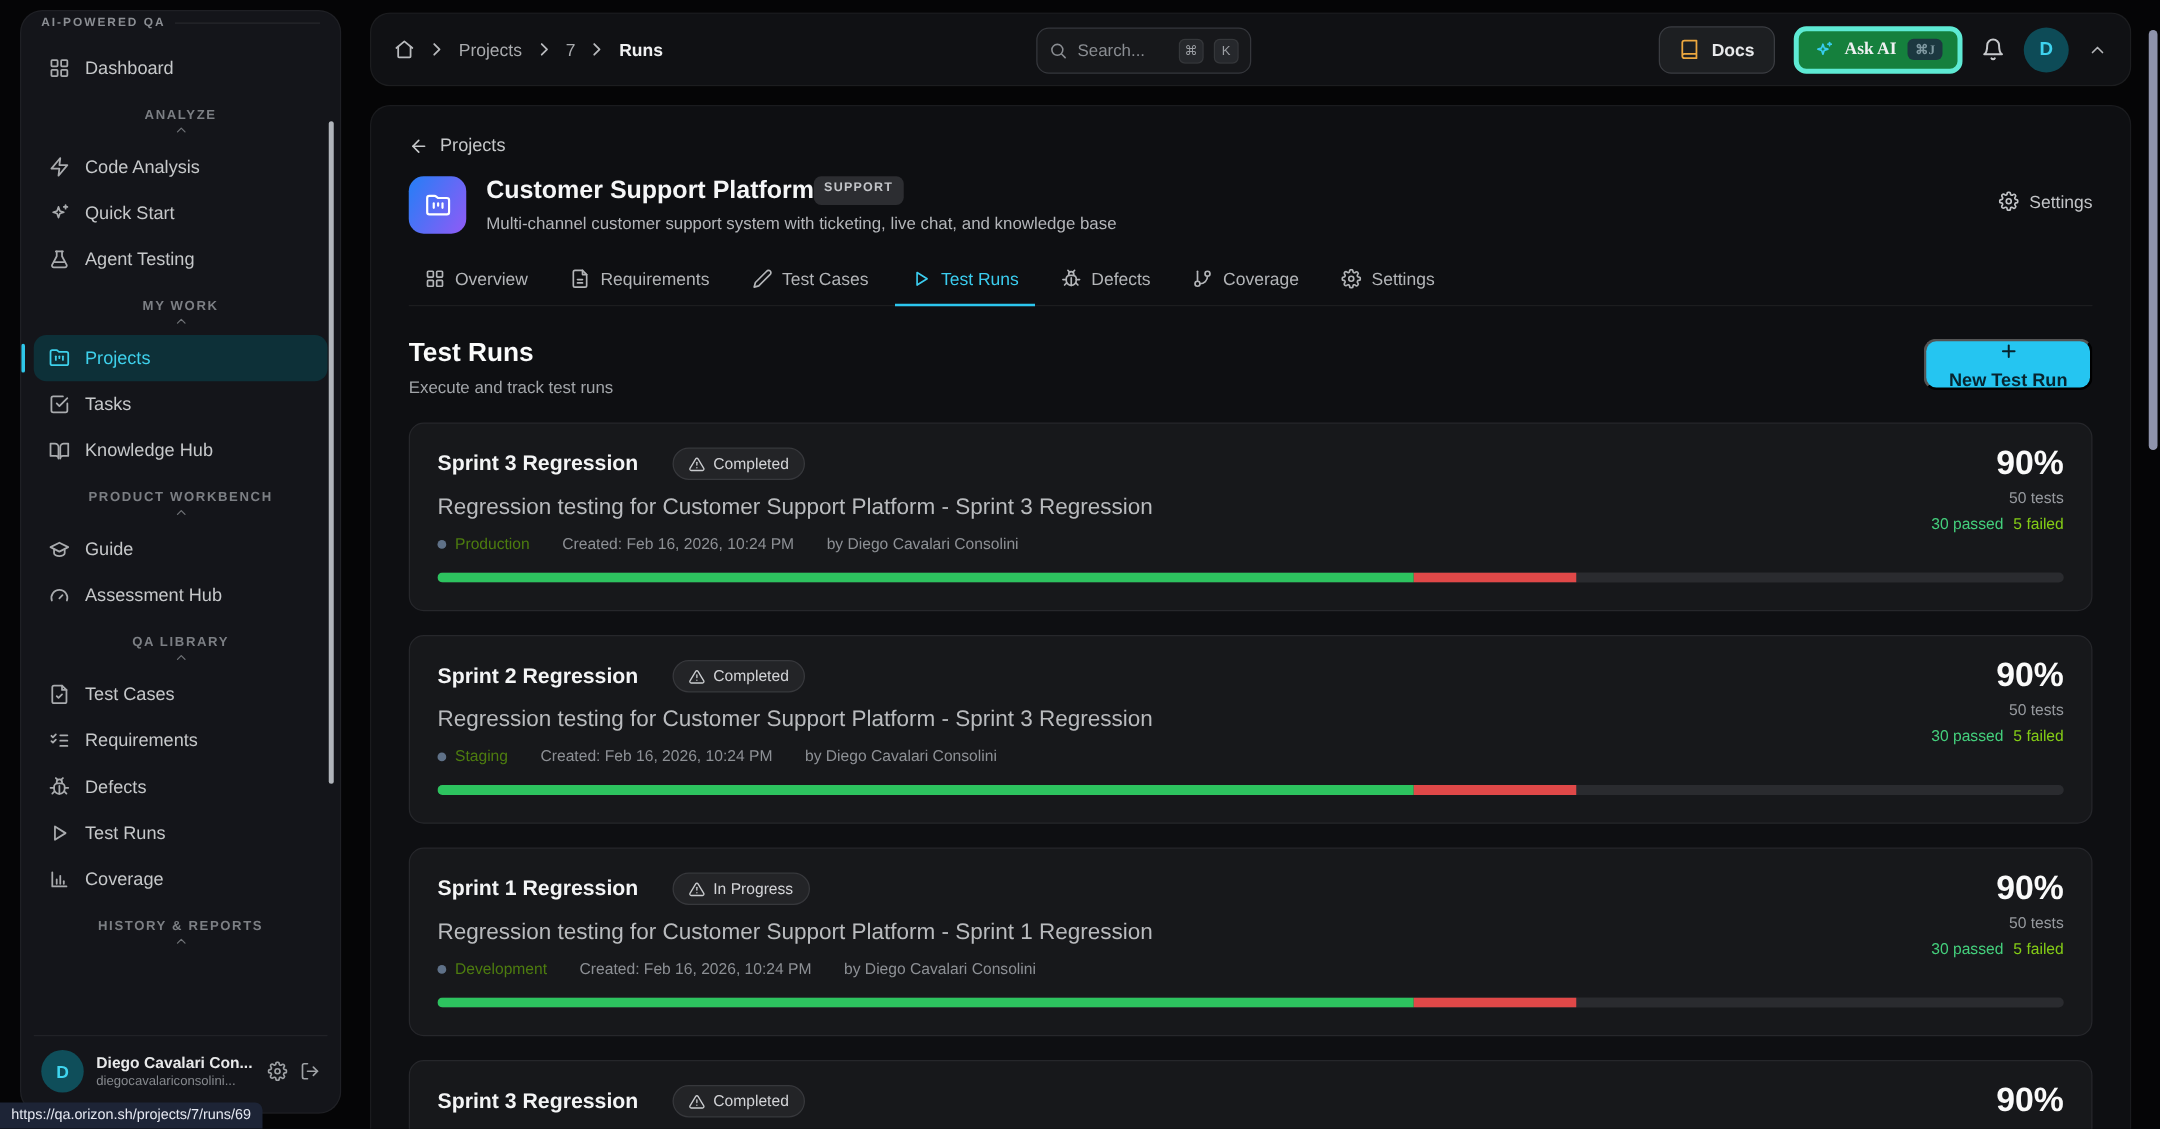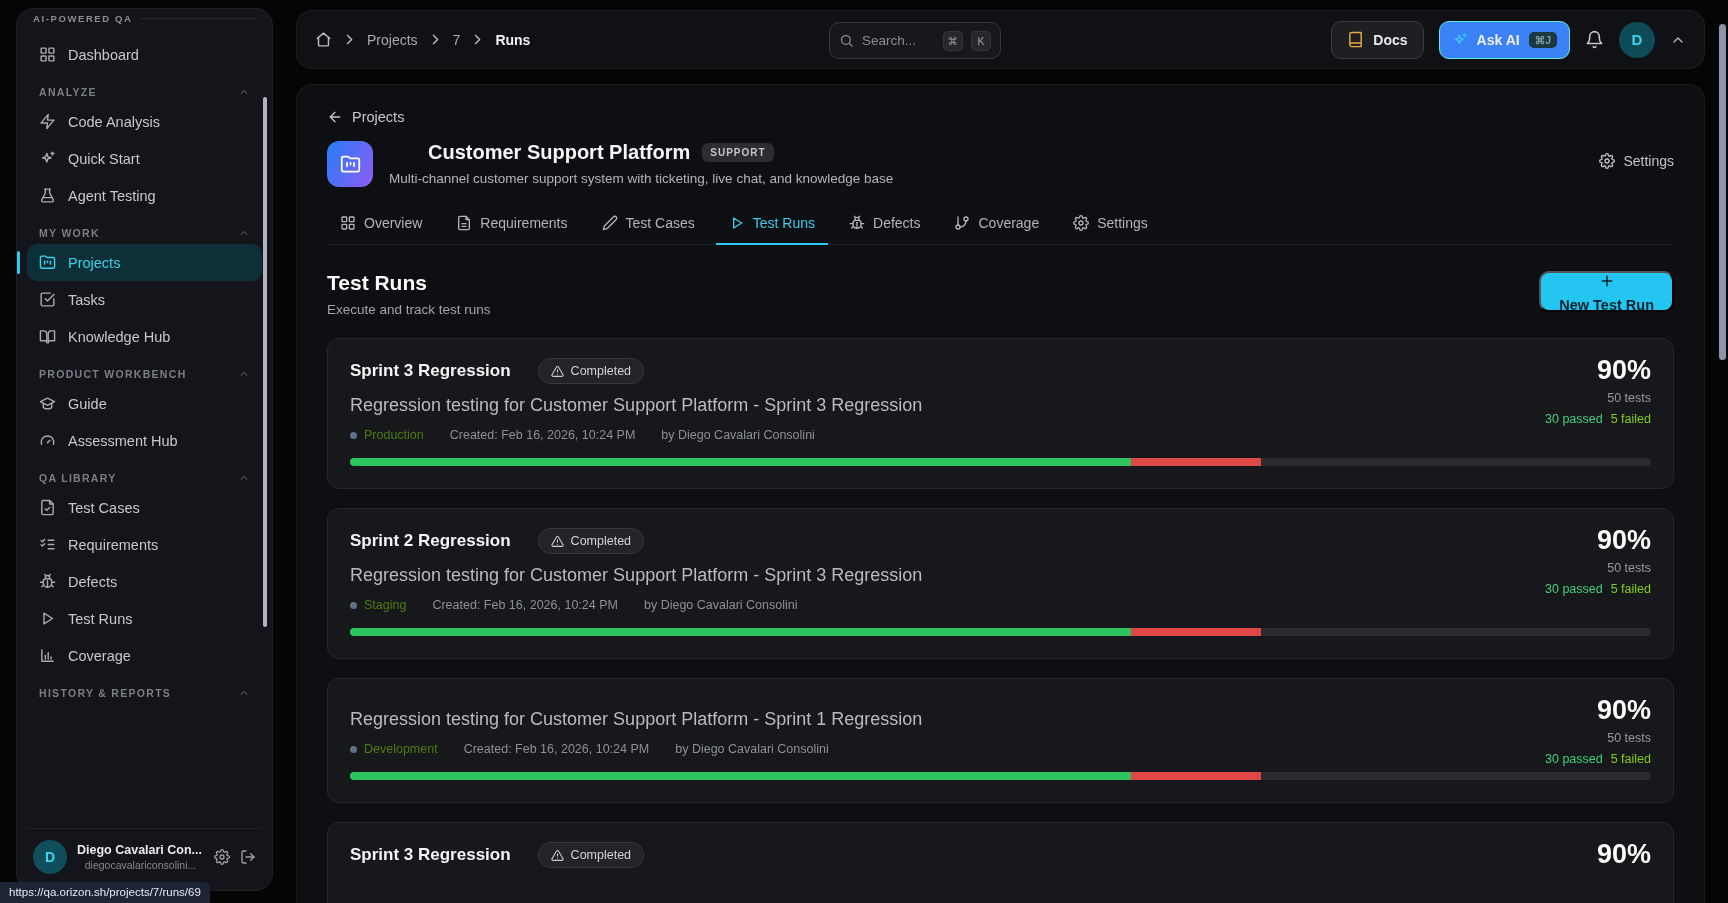--- a/index.html
+++ b/index.html
@@ -32,37 +32,37 @@
   }
   .sb-item .ic { width:17px; height:17px; color:#a9abae; }
   .sb-item.active { background:#0d3038; color:#3ed1ec; }
   .sb-item.active .ic { color:#3ed1ec; }
   .sb-item.active::before {
     content:""; position:absolute; left:-10px; top:7px; bottom:7px; width:3px;
     border-radius:2px; background:#2fc7ea;
   }
   .sb-section {
     display:flex; align-items:center; justify-content:space-between;
-    margin:13px 12px 5px; font-size:10.5px; font-weight:700; letter-spacing:1.3px; color:#7c7f84;
+    margin:13px 12px 5px; font-size:10.5px; font-weight:700; letter-spacing:1.3px; color:#7c7f84;flex-direction:column;
   }
   .sb-section .ic { width:12px; height:12px; color:#6f7276; }
   .sb-scroll-thumb {
     position:absolute; right:5px; top:88px; width:4px; height:530px;
     border-radius:2px; background:#cdd1d8; opacity:.85;
   }
   .sb-user {
     position:absolute; left:10px; right:10px; bottom:6px;
     border-top:1px solid rgba(255,255,255,.06);
     display:flex; align-items:center; gap:10px; padding:11px 6px 10px;
   }
   .avatar-sm { width:34px; height:34px; border-radius:50%; background:#0f4e5a; color:#3fd5ef;
     display:flex; align-items:center; justify-content:center; font-size:14px; font-weight:700; flex:none; }
   .sb-user-text { min-width:0; flex:1; }
   .sb-user-name { font-size:12.5px; font-weight:700; color:#e8e9ea; white-space:nowrap; }
-  .sb-user-mail { font-size:10.5px; color:#85888d; margin-top:2px; white-space:nowrap;text-align:center; }
+  .sb-user-mail { font-size:10.5px; color:#85888d; margin-top:2px; white-space:nowrap; }
   .sb-user .ic { width:16px; height:16px; color:#9fa2a6; cursor:pointer; }
 
   
   .topbar {
     position:absolute; left:296px; right:23px; top:10px; height:59px;
     background:#101114; border:1px solid rgba(255,255,255,.05); border-radius:16px;
     display:flex; align-items:center; padding:0 18px;
   }
   .crumbs { display:flex; align-items:center; gap:9px; }
   .crumbs .ic { width:17px; height:17px; color:#b9bbbe; }
@@ -81,22 +81,22 @@
     border:1px solid rgba(255,255,255,.07); color:#9b9ea3; font-size:10.5px;
     display:flex; align-items:center; justify-content:center;
   }
   .tb-right { margin-left:auto; display:flex; align-items:center; gap:15px; }
   .docs-btn {
     height:38px; padding:0 15px; border-radius:10px; background:#1d1f22; border:1px solid #3a3c41;
     display:flex; align-items:center; gap:9px; color:#e8e9eb; font-size:14px; font-weight:600; cursor:pointer;
   }
   .docs-btn .ic { width:17px; height:17px; color:#eda83f; }
   .askai-btn {
-    height:38px; padding:0 12px; border-radius:10px; background:#3b82f6; border:1px solid #5eead4;
-    display:flex; align-items:center; gap:9px; color:#eef0f1; font-size:14px; font-weight:600; cursor:pointer;
+    height:38px; padding:0 12px; border-radius:10px; background:#15803d; border:4px solid #5eead4;
+    display:flex; align-items:center; gap:9px; color:#eef0f1; font-size:14px; font-weight:600; cursor:pointer;font-family:Liberation Serif, serif;
   }
   .askai-btn .ic { width:16px; height:16px; color:#38cdef; }
   .askai-kbd { padding:2px 6px; background:#1c3840; border-radius:5px; color:#7f99a1; font-size:10.5px; }
   .bell { color:#c6c8cb; display:flex; cursor:pointer; }
   .bell .ic { width:19px; height:19px; }
   .avatar-top { width:36px; height:36px; border-radius:50%; background:#0d4b57; color:#3ed3ef;
     display:flex; align-items:center; justify-content:center; font-size:15px; font-weight:700; cursor:pointer; }
   .tb-chevron { color:#b5b7ba; display:flex; cursor:pointer; }
 
   
@@ -109,21 +109,21 @@
   .back-row { display:flex; align-items:center; gap:9px; color:#c6c8ca; font-size:14.5px; cursor:pointer; width:max-content; }
   .back-row .ic { width:16px; height:16px; }
   .proj-row { display:flex; align-items:flex-start; margin-top:16px; }
   .proj-icon {
     width:46px; height:46px; border-radius:12px;
     background:linear-gradient(120deg,#2f7bf6 10%,#8b5cf6 95%);
     display:flex; align-items:center; justify-content:center; color:#fff; flex:none;
   }
   .proj-icon .ic { width:21px; height:21px; }
   .proj-text { margin-left:16px; }
-  .proj-title-line { display:flex; align-items:center; gap:12px;margin-left:39px; }
+  .proj-title-line { display:flex; gap:0; }
   .proj-title { font-size:20px; font-weight:800; color:#f5f6f7; }
   .type-badge {
     font-size:10px; font-weight:700; letter-spacing:1px; color:#c3c5c9;
     background:#2c2d31; border-radius:6px; padding:4px 8px;
   }
   .proj-desc { font-size:13.5px; color:#b3b5b9; margin-top:7px; }
   .settings-link { margin-left:auto; display:flex; align-items:center; gap:8px; color:#c2c4c7; font-size:14px; margin-top:12px; cursor:pointer; }
   .tabs { display:flex; gap:8px; margin-top:18px; border-bottom:1px solid rgba(255,255,255,.06); }
   .tab {
     display:flex; align-items:center; gap:8px; padding:10px 13px 13px;
@@ -593,20 +593,31 @@
           <span class="p-red" style="width: 10%;"></span>
         </div>
         <div class="card-stats">
           <div class="pct">90%</div>
           <div class="tests">50 tests</div>
           <div class="pf"><span class="passed">30 passed</span><span class="failed">5 failed</span></div>
         </div>
       </article>
 
       <article class="card">
+        <div class="card-title-row">
+          <span class="card-title">Sprint 1 Regression</span>
+          <span class="status-pill">
+            <svg class="ic" viewBox="0 0 24 24">
+                <path d="M10.29 3.86 1.82 18a2 2 0 0 0 1.71 3h16.94a2 2 0 0 0 1.71-3L13.71 3.86a2 2 0 0 0-3.42 0z"></path>
+                <path d="M12 9v4"></path>
+                <path d="M12 17h.01"></path>
+              </svg>
+            <span>In Progress</span>
+          </span>
+        </div>
         <p class="card-desc">Regression testing for Customer Support Platform - Sprint 1 Regression</p>
         <div class="card-meta">
           <span class="meta-env">
               <i class="dot"></i>
               <span>Development</span>
             </span>
           <span>Created: Feb 16, 2026, 10:24 PM</span>
           <span>by Diego Cavalari Consolini</span>
         </div>
         <div class="progress">

